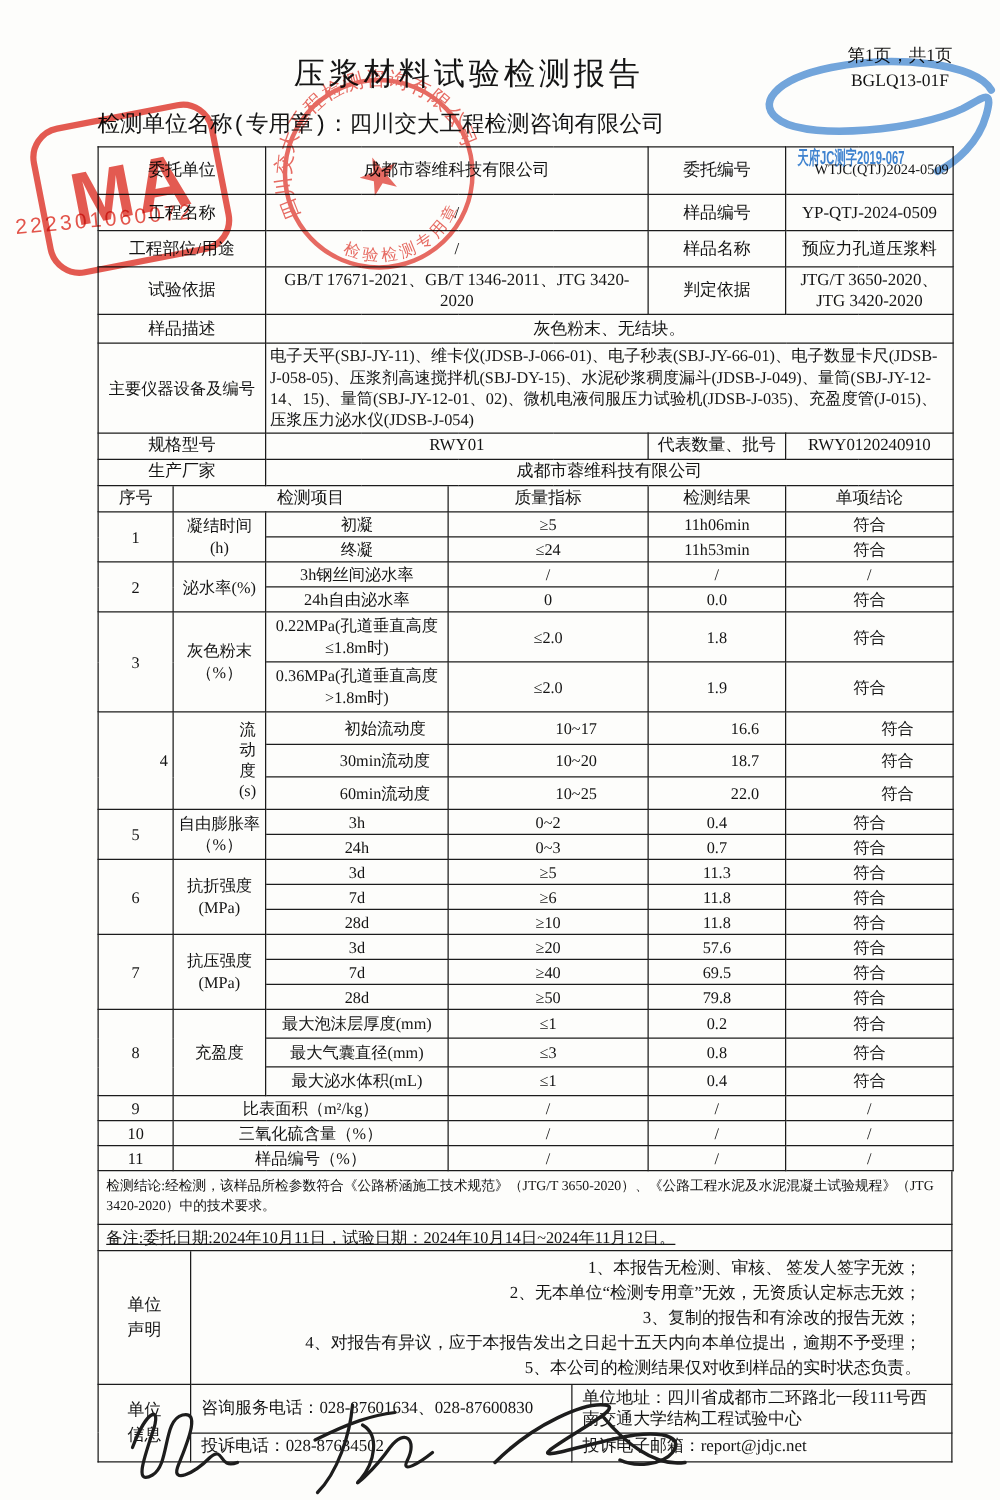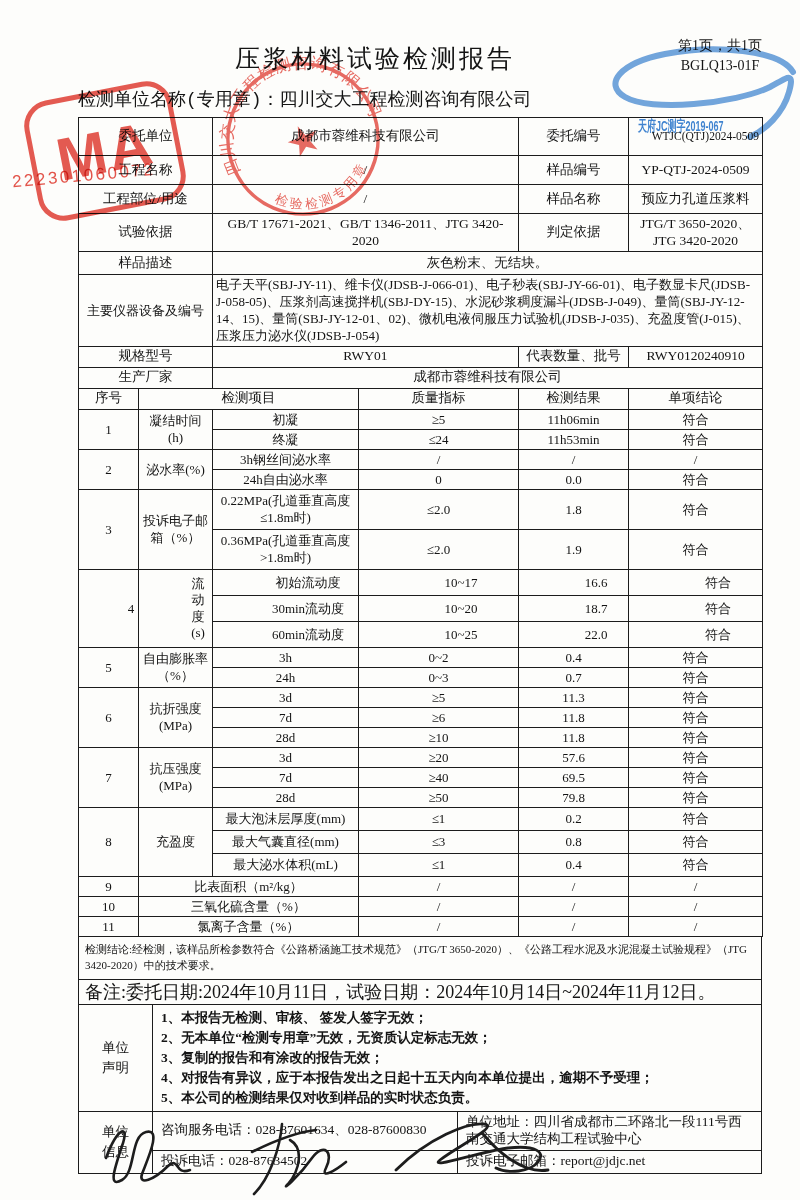--- a/index.html
+++ b/index.html
@@ -27,23 +27,23 @@
   .info tr.rdesc td { height:23px; }
   .info tr.requip td { height:70px; font-size:13px; text-align:left; line-height:1.32; }
   .info tr.requip td.lab { text-align:center; }
   .info tr.rsmall td { height:21px; }
   .results td { height:20px; font-size:13px; }
   .results tr.hdr td { height:21px; font-size:13.5px; }
   .results tr.h40 td { height:40px; }
   .results tr.h26 td { height:26px;padding-left:48px; }
   .results tr.h23 td { height:23px;margin-top:40px; }
   .concl td { height:42px; text-align:left; font-size:11px; padding:2px 6px; line-height:1.45; }
-  .note td { height:21px; text-align:left; font-size:18px; padding:1px 6px; }
+  .note td { height:21px; text-align:left; font-size:13px; padding:1px 6px;text-decoration:underline; }
   .decl td { font-size:13.5px; }
-  .decl td.body { text-align:left; padding:3px 8px; line-height:1.48;font-weight:bold; }
+  .decl td.body { text-align:right; padding:3px 24px; line-height:1.48; }
   .vlabel { display:block; width:34px; margin:0 auto; line-height:1.5; }
   .uinfo td { font-size:13.5px; text-align:left; padding:2px 8px; }
   .uinfo tr.ur1 td { height:36px; }
   .uinfo tr.ur2 td { height:23px; }
 
   
   .stamp { position:absolute; mix-blend-mode:multiply; pointer-events:none; }
   .cma-box { left:30px; top:90px; width:150px; height:122px; border:5px solid #e0372c;
              border-radius:26px; transform:rotate(-11deg); opacity:.82;
              display:flex; align-items:center; justify-content:center; }
@@ -174,21 +174,21 @@
       </tr>
       <tr>
         <td>24h自由泌水率</td>
         <td>0</td>
         <td>0.0</td>
         <td>符合</td>
       </tr>
 
       <tr class="h40">
         <td rowspan="2">3</td>
-        <td rowspan="2">投诉电子邮箱（%）</td>
+        <td rowspan="2">灰色粉末（%）</td>
         <td>0.22MPa(孔道垂直高度≤1.8m时)</td>
         <td>≤2.0</td>
         <td>1.8</td>
         <td>符合</td>
       </tr>
       <tr class="h40">
         <td>0.36MPa(孔道垂直高度&gt;1.8m时)</td>
         <td>≤2.0</td>
         <td>1.9</td>
         <td>符合</td>
@@ -302,21 +302,21 @@
       </tr>
       <tr>
         <td>10</td>
         <td colspan="2">三氧化硫含量（%）</td>
         <td>/</td>
         <td>/</td>
         <td>/</td>
       </tr>
       <tr>
         <td>11</td>
-        <td colspan="2">氯离子含量（%）</td>
+        <td colspan="2">样品编号（%）</td>
         <td>/</td>
         <td>/</td>
         <td>/</td>
       </tr>
     </tbody>
       </table>
 
     <table class="concl noborder-top">
       <tbody>
           <tr>

